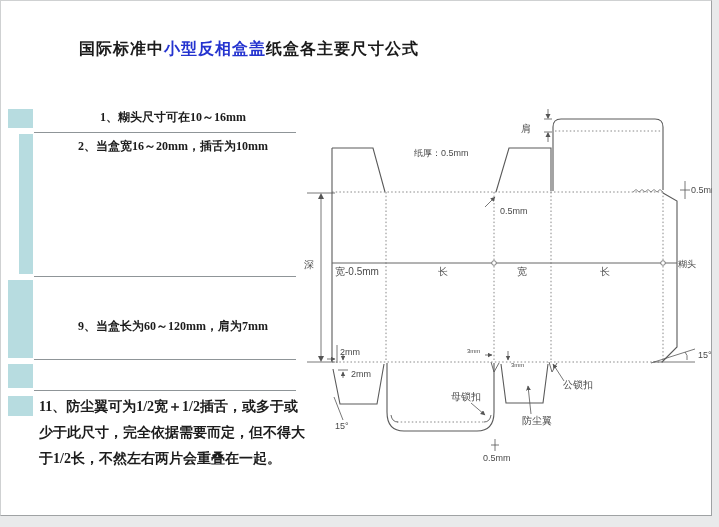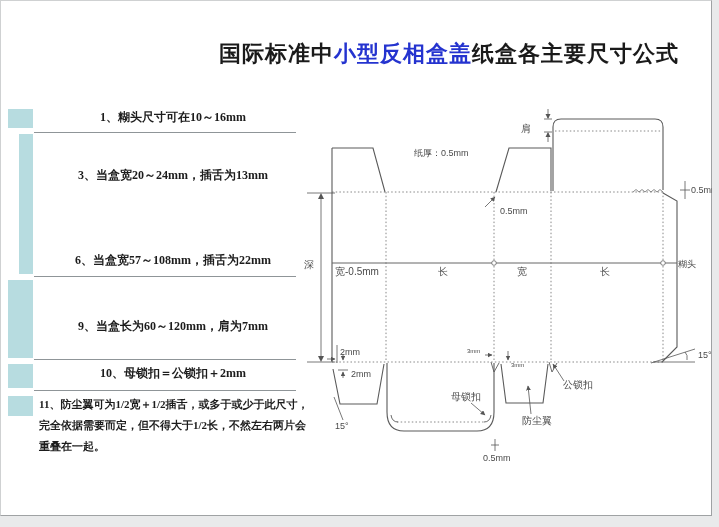--- a/index.html
+++ b/index.html
@@ -1,27 +1,27 @@
 <!DOCTYPE html>
 <html><head>
 <meta charset="utf-8">
 <style>
   html,body{margin:0;padding:0;}
   body{background:#d4d6d8;font-family:"Liberation Serif","DejaVu Serif",serif;}
   #stage{position:relative;width:719px;height:527px;overflow:hidden;background:#e9eaeb;}
   .slide{position:absolute;top:0;left:0;width:710px;height:514px;background:#ffffff;
          border-top:1px solid #cfd1d2;border-left:1px solid #cfd1d2;
          border-right:1px solid #9fa2a4;border-bottom:1px solid #9fa2a4;}
-  .title{position:absolute;top:38px;left:78px;width:600px;text-align:right;
-         font-size:22px;font-weight:bold;color:#1a1a1a;letter-spacing:1px;white-space:nowrap;}
+  .title{position:absolute;top:38px;left:78px;width:600px;text-align:left;
+         font-size:16px;font-weight:bold;color:#1a1a1a;letter-spacing:1px;white-space:nowrap;}
   .title .hl{color:#2433cf;}
   .rule{position:absolute;left:38px;width:268px;height:24px;font-size:12px;font-weight:bold;
         color:#1c1c1c;white-space:nowrap;text-align:center;}
-  .rule-long{position:absolute;left:38px;width:272px;font-size:11px;font-weight:bold;
-        color:#1c1c1c;line-height:21px;white-space:normal;}
+  .rule-long{position:absolute;left:38px;width:272px;font-size:14px;font-weight:bold;
+        color:#1c1c1c;line-height:26px;white-space:normal;}
   .marker{position:absolute;background:#b7dce0;}
   .uline{position:absolute;left:33px;width:262px;height:1px;background:#8f9598;}
   svg text{font-family:"Liberation Sans","DejaVu Sans",sans-serif;fill:#4a4a4a;}
 </style>
 </head>
 <body>
 
 <div id="stage">
   <div class="slide">
 
@@ -29,24 +29,22 @@
       <span>国际标准中</span><span class="hl">小型反相盒盖</span><span>纸盒各主要尺寸公式</span>
     </div>
 
     <div class="marker" style="left:7px;top:108px;width:25px;height:19px;"></div>
     <div class="marker" style="left:18px;top:133px;width:14px;height:140px;"></div>
     <div class="marker" style="left:7px;top:279px;width:25px;height:78px;"></div>
     <div class="marker" style="left:7px;top:363px;width:25px;height:24px;"></div>
     <div class="marker" style="left:7px;top:395px;width:25px;height:20px;"></div>
 
     <div class="rule" style="top:108px;">1、糊头尺寸可在10～16mm</div>
-    <div class="rule" style="top:166px;">3、当盒宽20～24mm，插舌为13mm</div>
-    <div class="rule" style="top:251px;">6、当盒宽57～108mm，插舌为22mm</div>
+    <div class="rule" style="top:137px;">2、当盒宽16～20mm，插舌为10mm</div>
     <div class="rule" style="top:317px;">9、当盒长为60～120mm，肩为7mm</div>
-    <div class="rule" style="top:364px;">10、母锁扣＝公锁扣＋2mm</div>
     <div class="rule-long" style="top:393px;">11、防尘翼可为1/2宽＋1/2插舌，或多于或少于此尺寸，完全依据需要而定，但不得大于1/2长，不然左右两片会重叠在一起。</div>
 
     <div class="uline" style="top:131px;"></div>
     <div class="uline" style="top:275px;"></div>
     <div class="uline" style="top:358px;"></div>
     <div class="uline" style="top:389px;"></div>
 
     <svg width="711" height="514" viewBox="0 0 711 514" style="position:absolute;top:0;left:0;">
       <defs>
         <marker id="arr" markerWidth="7" markerHeight="7" refX="5.5" refY="3" orient="auto">

